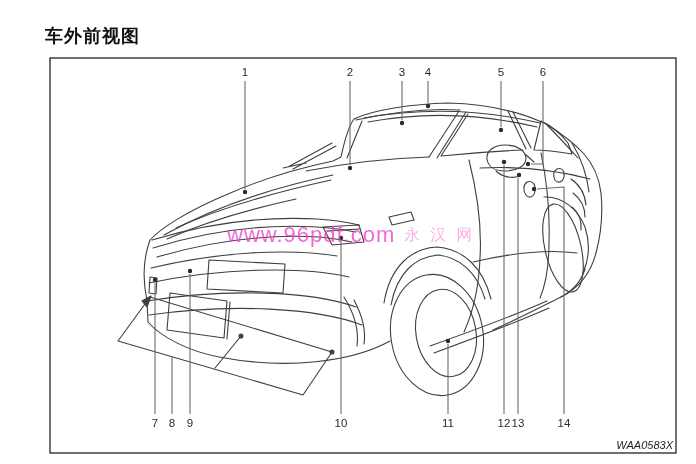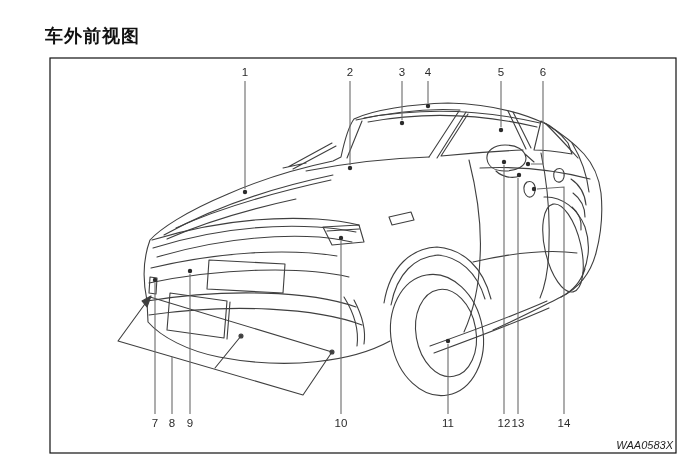--- a/index.html
+++ b/index.html
@@ -128,16 +128,19 @@
         <text x="504" y="427" text-anchor="middle" class="callout-num">12</text>
         <polyline points="518,414 518,178" fill="none" stroke="#6a6a6a" stroke-width="1.1"></polyline>
         <circle cx="519" cy="175" r="2.2" fill="#2b2b2b"></circle>
         <text x="518" y="427" text-anchor="middle" class="callout-num">13</text>
         <polyline points="564,414 564,187 537,189" fill="none" stroke="#6a6a6a" stroke-width="1.1"></polyline>
         <circle cx="534" cy="189" r="2.2" fill="#2b2b2b"></circle>
         <text x="564" y="427" text-anchor="middle" class="callout-num">14</text>
       </g>
   </svg>
 
+  <div class="watermark">
+    <span class="wm-latin" style="color: rgb(238, 62, 200);">www.96pdf.com</span><span class="wm-cjk" style="color: rgb(244, 112, 212);">永汉网</span>
+  </div>
 
   <div class="figure-code">WAA0583X</div>
 
 </div>
 
 </body></html>

